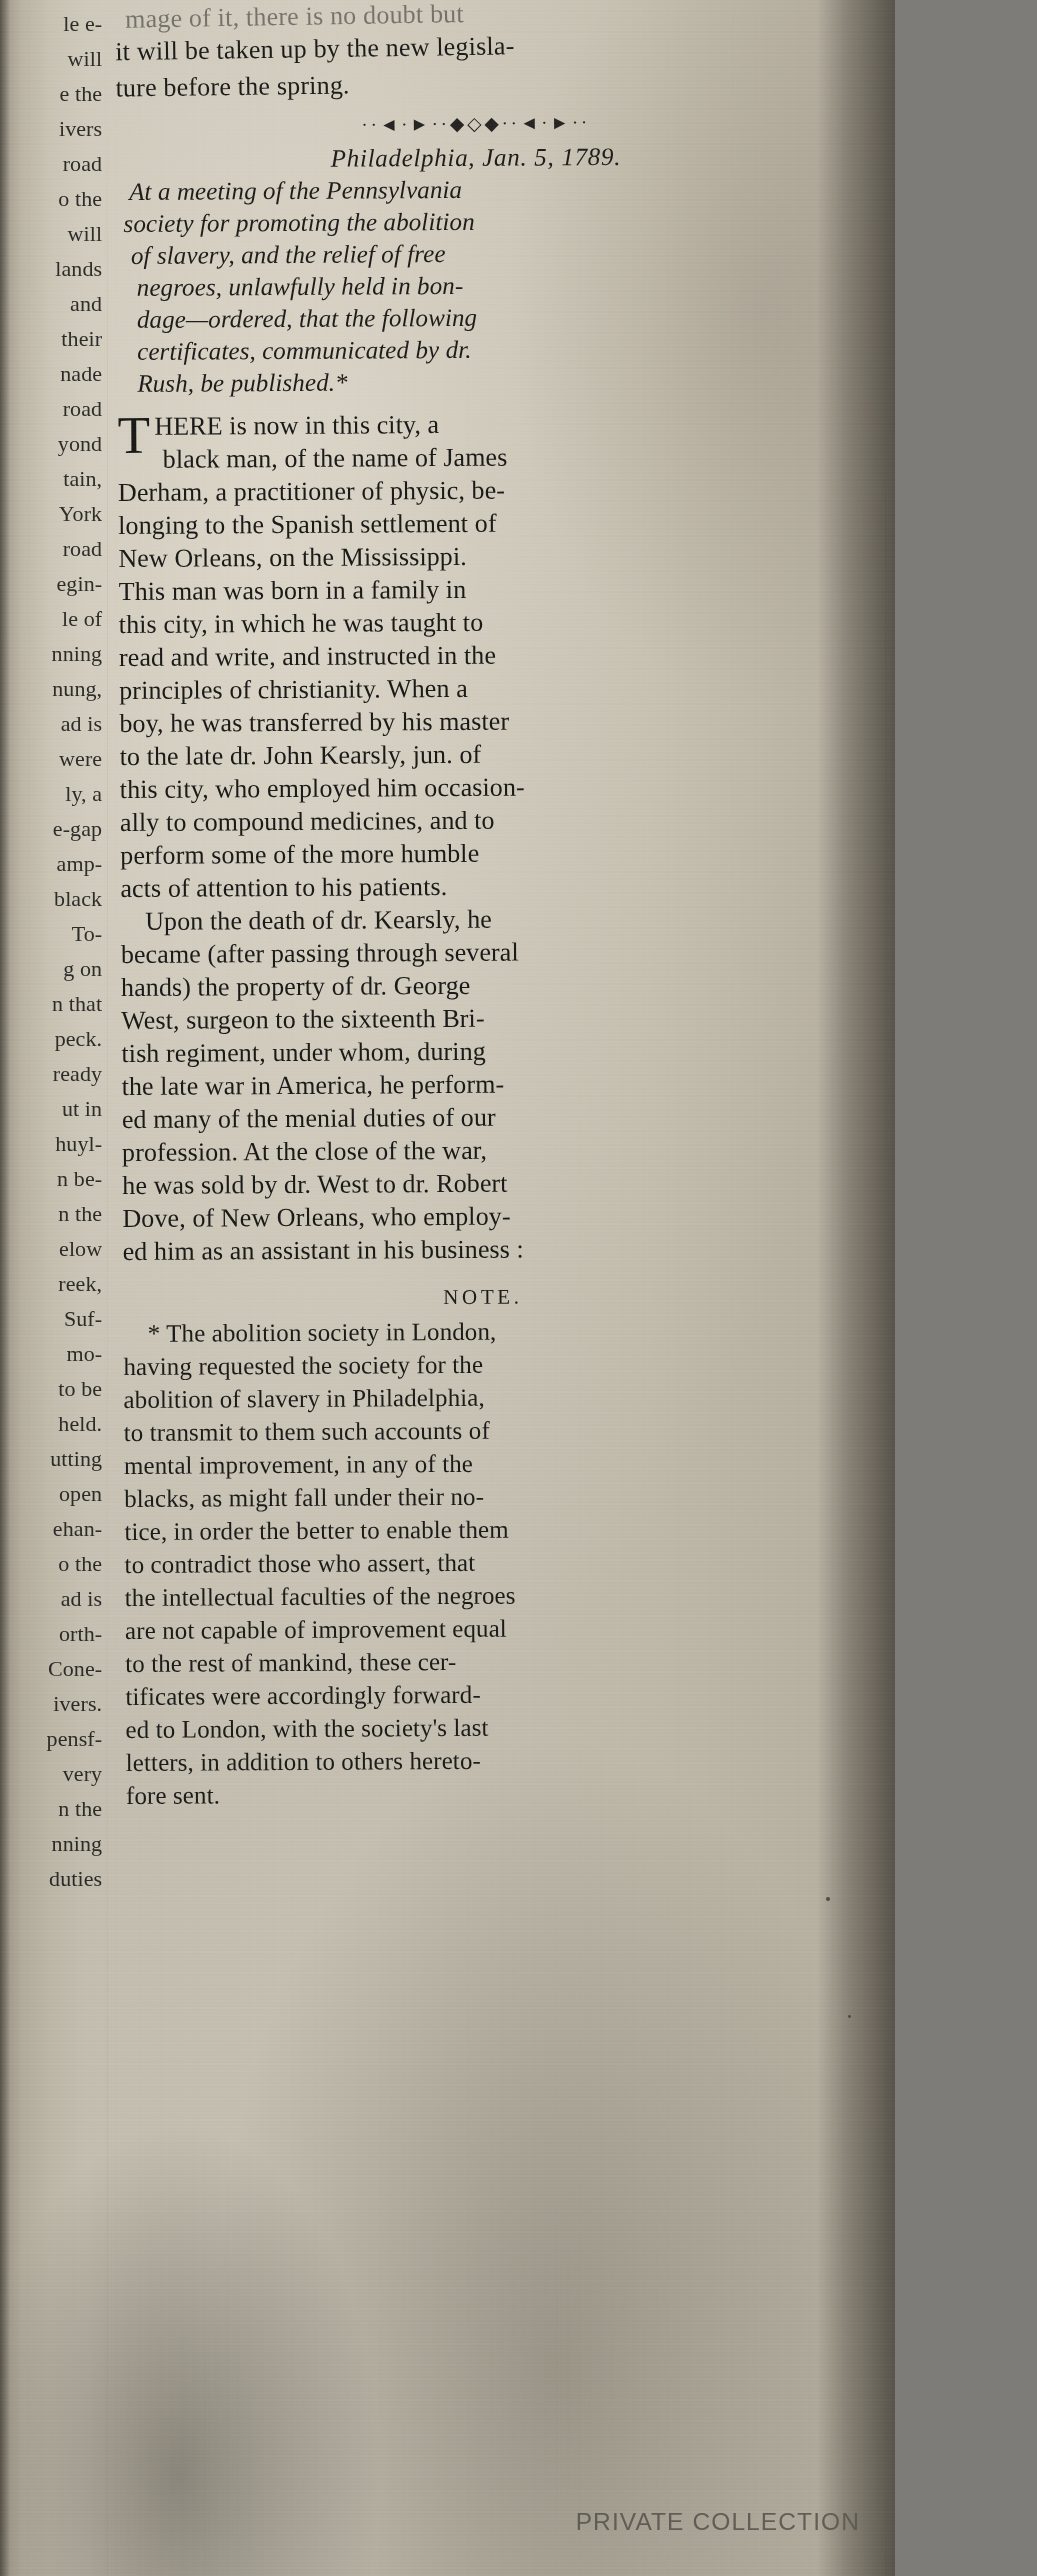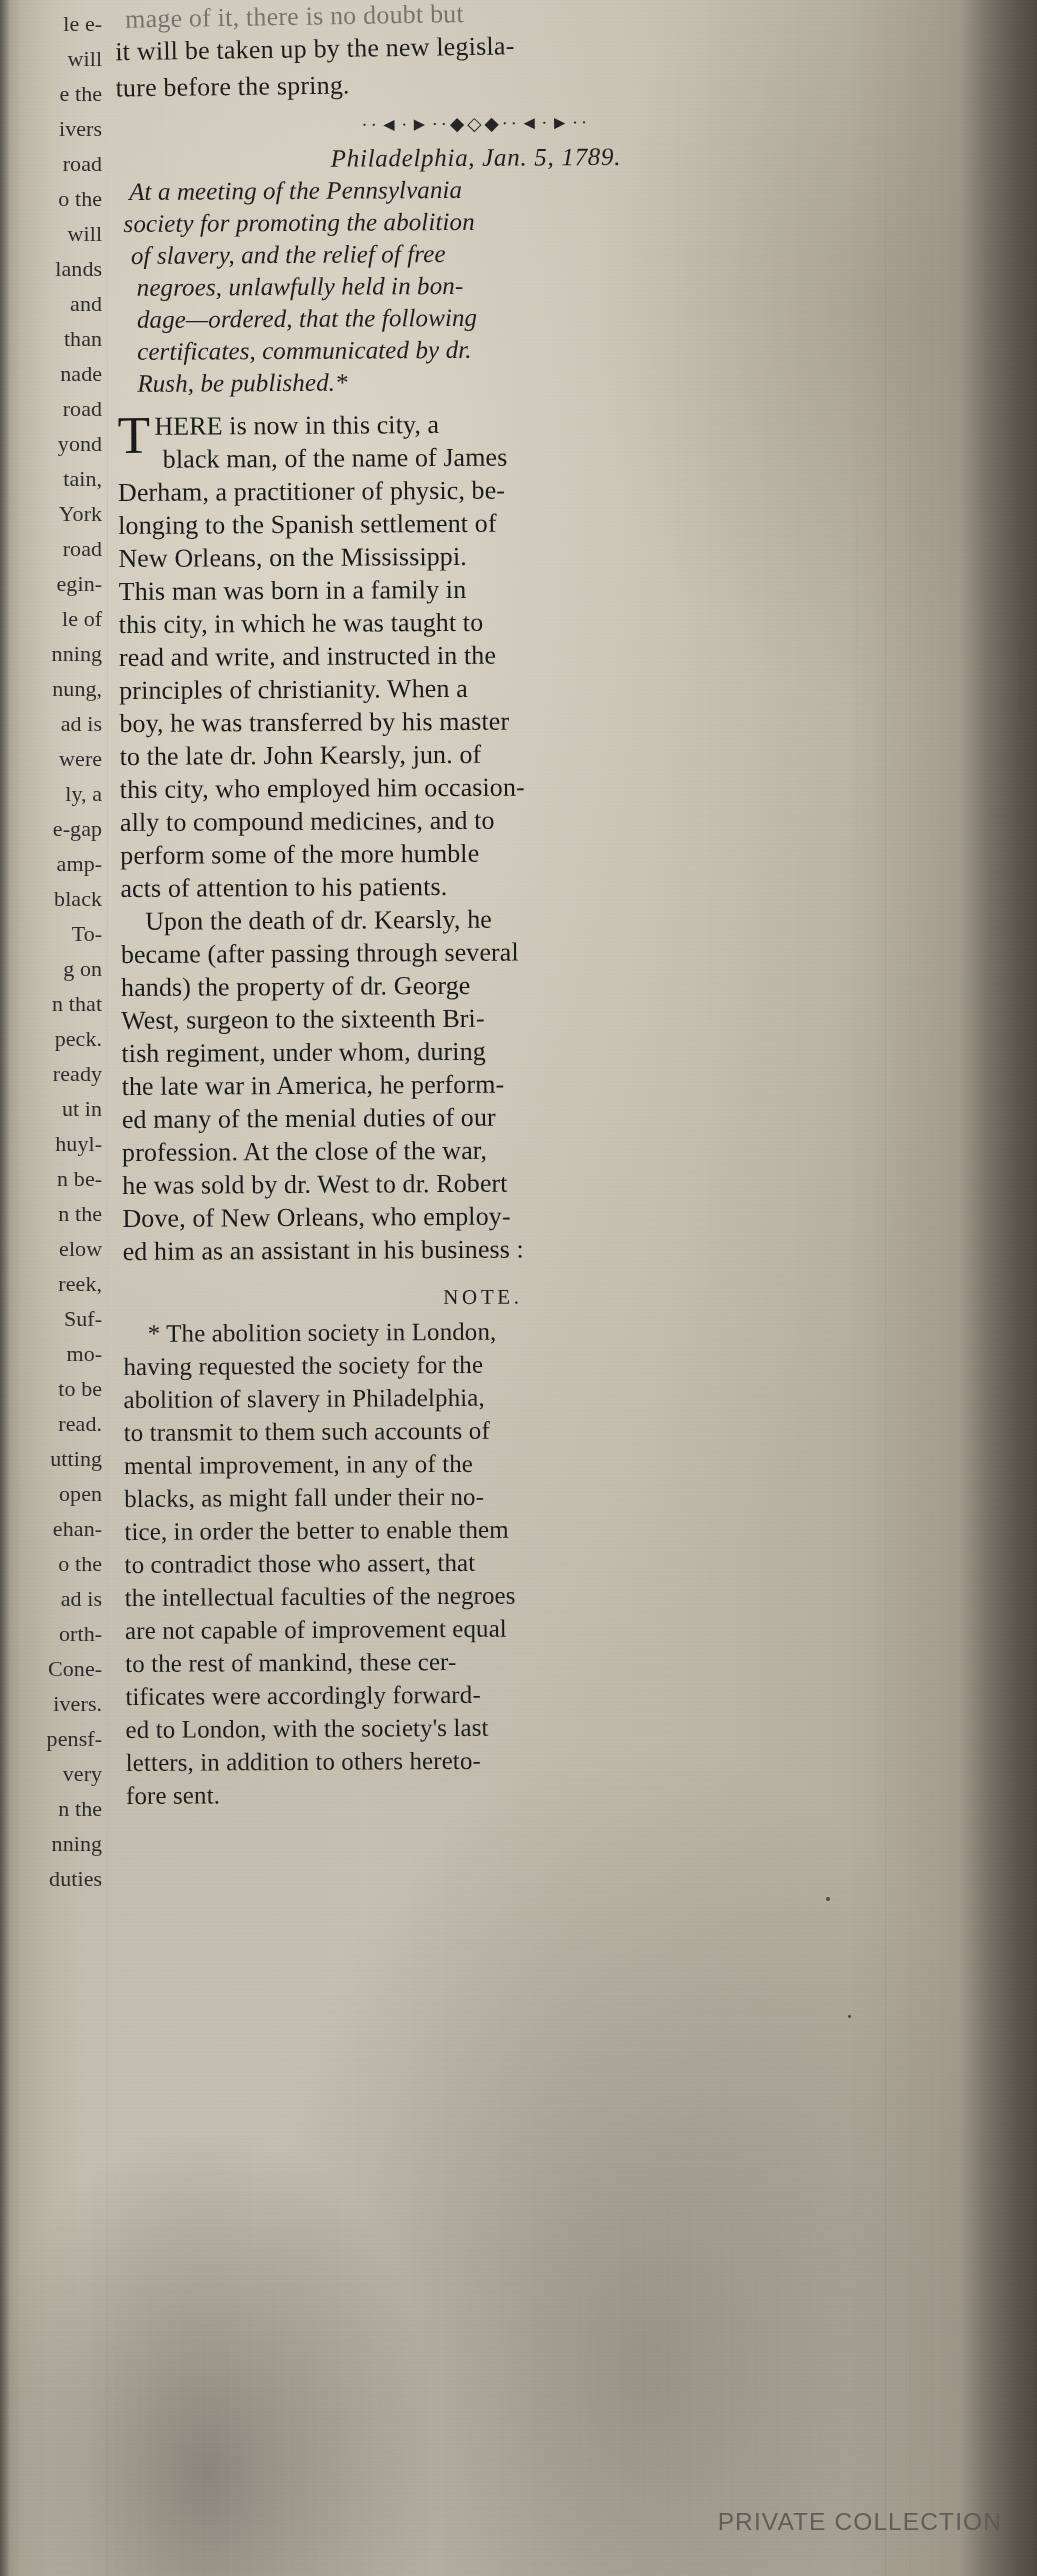--- a/index.html
+++ b/index.html
@@ -10,21 +10,21 @@
   body {
     width: 1037px;
     height: 2576px;
     overflow: hidden;
     font-family: "Liberation Serif", serif;
   }
 
   
   .scan {
     position: relative;
-    width: 1037px;
+    width: 895px;
     height: 2576px;
     overflow: hidden;
     background:
       radial-gradient(ellipse 70% 50% at 30% 20%, #d8d2c4 0%, #cbc5b6 45%, #bdb7a8 100%),
       #c7c1b2;
   }
 
   
   .paper-tone {
     position: absolute;
@@ -214,21 +214,21 @@
   <div class="col-left">
     <div>le e-</div>
     <div>will</div>
     <div>e the</div>
     <div>ivers</div>
     <div>road</div>
     <div>o the</div>
     <div>will</div>
     <div>lands</div>
     <div>and</div>
-    <div>than</div>
+    <div>their</div>
     <div>nade</div>
     <div>road</div>
     <div>yond</div>
     <div>tain,</div>
     <div>York</div>
     <div>road</div>
     <div>egin-</div>
     <div>le of</div>
     <div>nning</div>
     <div>nung,</div>
@@ -245,21 +245,21 @@
     <div>ready</div>
     <div>ut in</div>
     <div>huyl-</div>
     <div>n be-</div>
     <div>n the</div>
     <div>elow</div>
     <div>reek,</div>
     <div>Suf-</div>
     <div>mo-</div>
     <div>to be</div>
-    <div>read.</div>
+    <div>held.</div>
     <div>utting</div>
     <div>open</div>
     <div>ehan-</div>
     <div>o the</div>
     <div>ad is</div>
     <div>orth-</div>
     <div>Cone-</div>
     <div>ivers.</div>
     <div>pensf-</div>
     <div>very</div>

